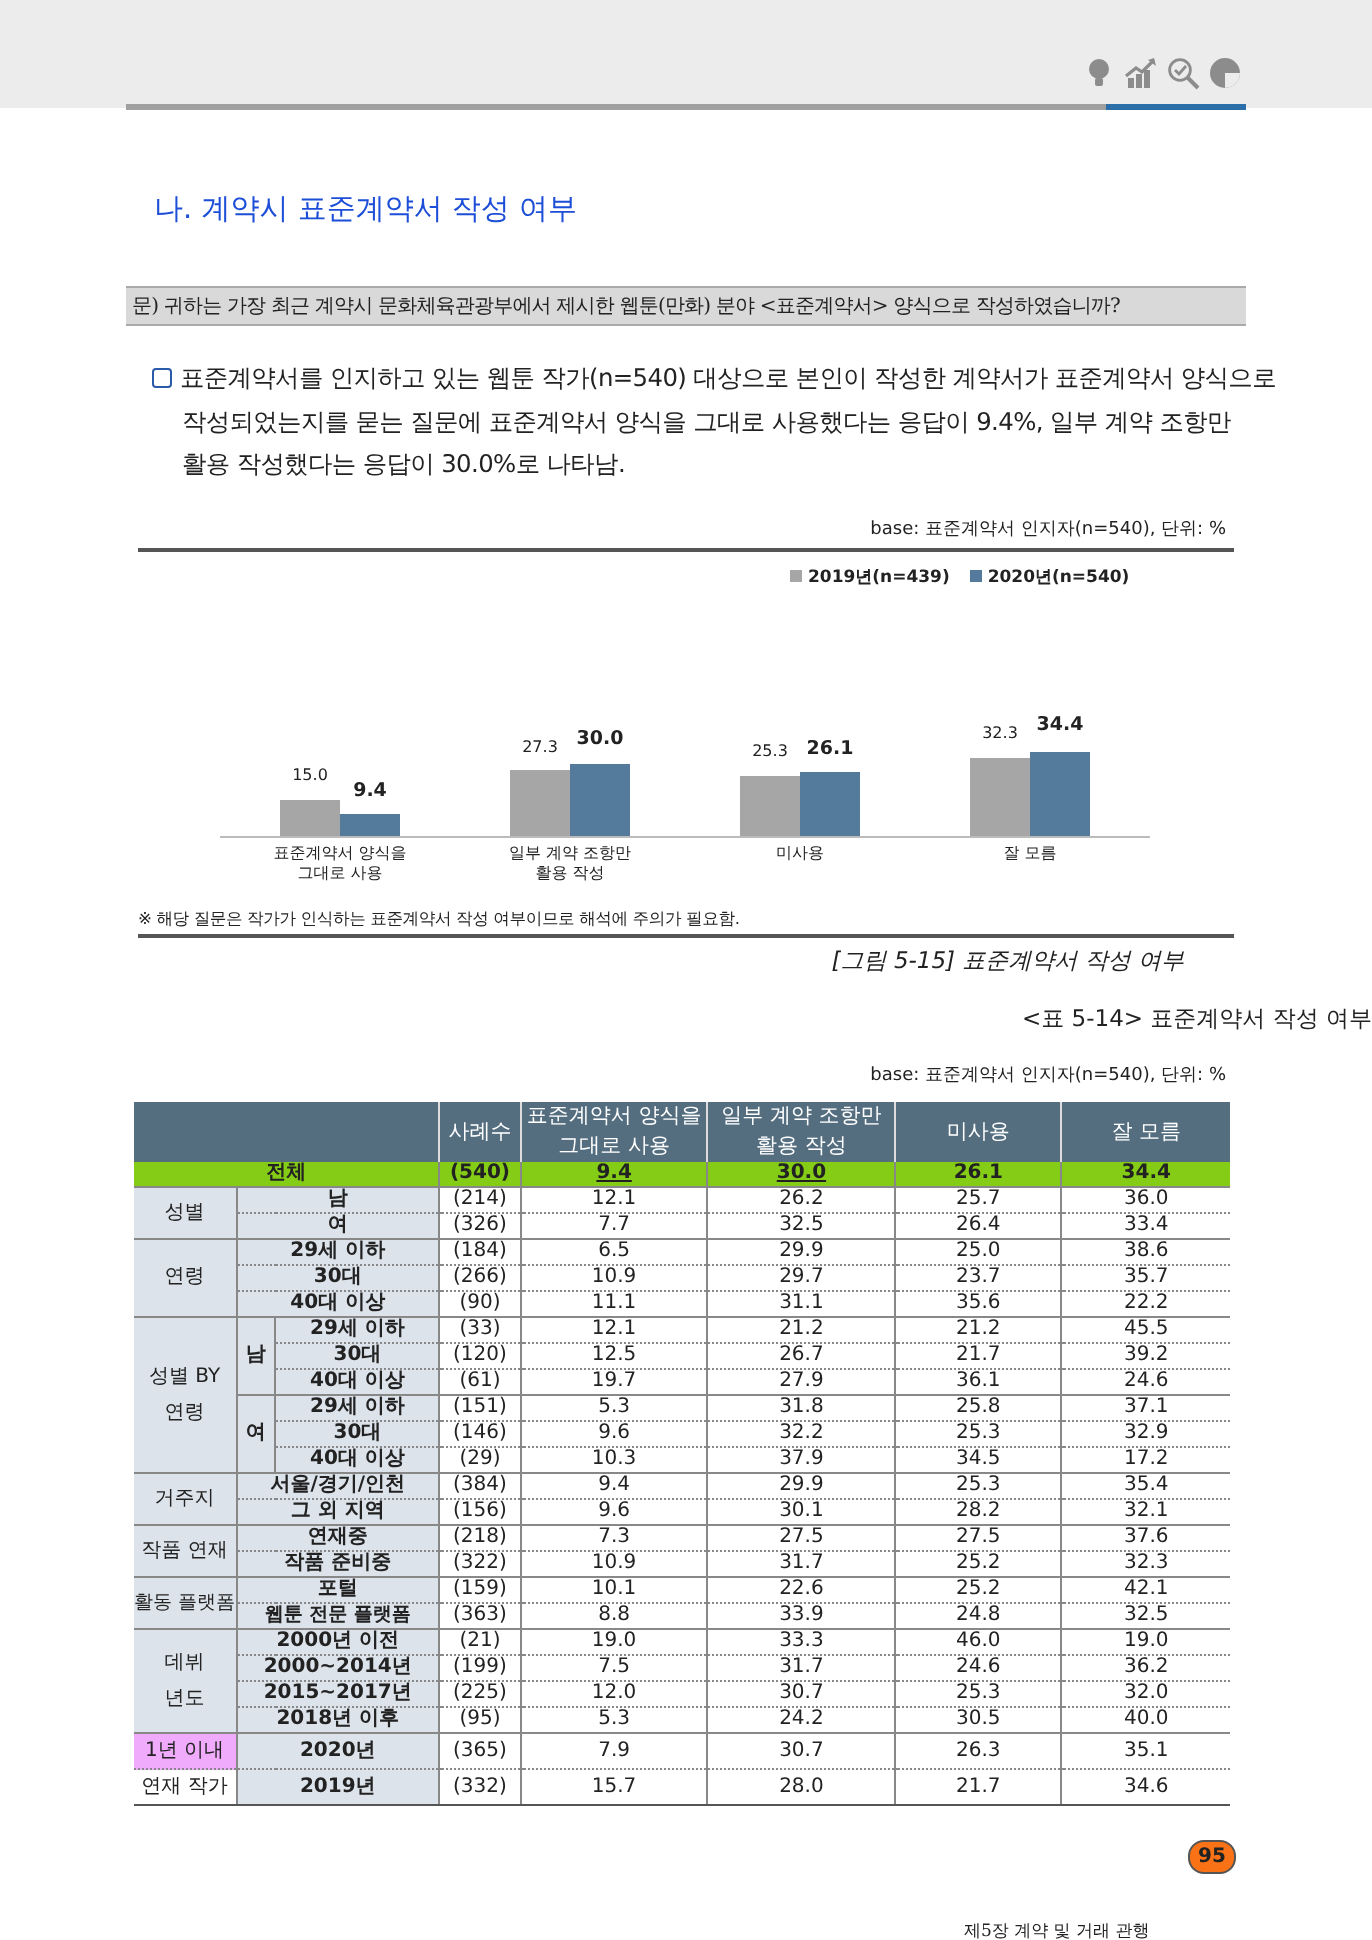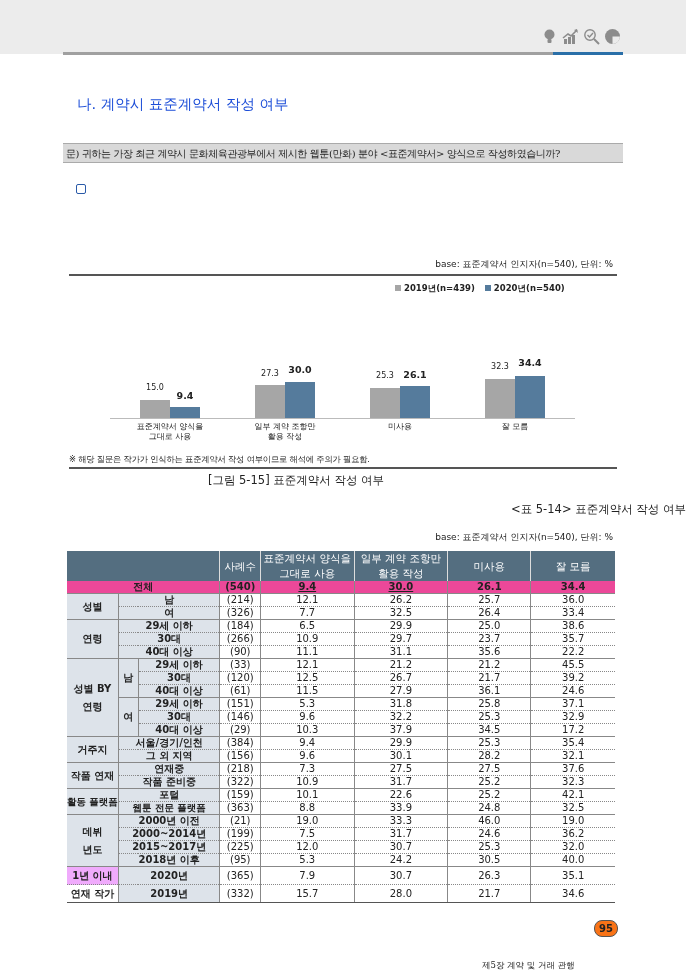--- a/index.html
+++ b/index.html
@@ -28,30 +28,30 @@
 
   .chart { position: absolute; left: 110px; top: 290px; width: 470px; height: 160px; }
   .chart .axis { position: absolute; left: 0; top: 128px; width: 465px; height: 1px; background: #bbb; }
   .bar { position: absolute; bottom: 32px; width: 30px; }
   .bar-label { position: absolute; font-size: 8px; text-align: center; width: 40px; }
   .bar-label.bold { font-weight: bold; font-size: 9.5px; }
   .cat-label { position: absolute; top: 132px; font-size: 8px; text-align: center; width: 110px; line-height: 10px; }
 
   .note { position: absolute; left: 69px; top: 454px; font-size: 8.3px; letter-spacing: -0.2px; }
   .note-line { position: absolute; left: 69px; top: 467px; width: 548px; height: 2px; background: #555; }
-  .fig-caption { position: absolute; left: 0; width: 592px; top: 473px; text-align: center; font-size: 11.5px; }
+  .fig-caption { position: absolute; left: 0; width: 592px; top: 473px; text-align: right; font-size: 11.5px; font-style: italic; }
   .tbl-caption { position: absolute; left: 0; width: 686px; top: 502px; text-align: right; font-size: 11.5px; }
   .tbl-base { position: absolute; right: 73px; top: 531px; font-size: 9px; }
 
   table.data { position: absolute; left: 67px; top: 551px; width: 548px; border-collapse: collapse; font-size: 10px; padding-left: 30px; }
   table.data th { background: #546e80; color: #fff; font-weight: normal; font-size: 10.5px; border-right: 1px solid #ddd; text-align: center; line-height: 15px; padding: 0 2px; }
   table.data td { text-align: center; height: 12.2px; line-height: 12px; padding: 0; border-right: 1px solid #888; white-space: nowrap; }
-  table.data td.grp { background: #dde3ea; font-weight: bold; font-size: 10px; }
+  table.data td.grp { background: #dde3ea; font-weight: normal; font-size: 10px; }
   table.data td.sub { background: #dde3ea; font-weight: bold; font-size: 10px; }
-  table.data tr.total td { background: #ec4899; font-weight: bold; border-bottom: 1px solid #888; }
+  table.data tr.total td { background: #84cc16; font-weight: bold; border-bottom: 1px solid #888; }
   table.data tr.total td.u span { text-decoration: underline; }
   table.data tr.dot td { border-bottom: 1px dotted #888; }
   table.data tr.solid td { border-bottom: 1px solid #888; }
   table.data td.last, table.data th.last { border-right: none; }
   table.data tr.end td { border-bottom: 1px solid #555; }
 
   .footer-text { position: absolute; left: 482px; top: 960px; font-size: 8.5px; font-family: "DejaVu Serif", serif; }
   .page-num { position: absolute; left: 594px; top: 920px; width: 24px; height: 17px; border: 1px solid #555; border-radius: 8px; background: #f97316; font-size: 10px; font-weight: bold; text-align: center; line-height: 15px; }
 </style>
 </head>
@@ -89,21 +89,23 @@
   </span>
 </div>
 <div class="topline-grey"></div>
 <div class="topline-blue"></div>
 
 <div class="section-title">나. 계약시 표준계약서 작성 여부</div>
 
 <div class="question-box">문) 귀하는 가장 최근 계약시 문화체육관광부에서 제시한 웹툰(만화) 분야 &lt;표준계약서&gt; 양식으로 작성하였습니까?</div>
 
 <div class="summary">
-  <div class="line"><span class="box"></span></div>
+  <div class="line"><span class="box"></span><span>표준계약서를 인지하고 있는 웹툰 작가(n=540) 대상으로 본인이 작성한 계약서가 표준계약서 양식으로</span></div>
+  <div class="line indent">작성되었는지를 묻는 질문에 표준계약서 양식을 그대로 사용했다는 응답이 9.4%, 일부 계약 조항만</div>
+  <div class="line indent">활용 작성했다는 응답이 30.0%로 나타남.</div>
 </div>
 
 <div class="chart-base">base: 표준계약서 인지자(n=540), 단위: %</div>
 <div class="chart-topline"></div>
 
 <div class="legend">
   <div><span class="sw" style="background:#a6a6a6"></span><span>2019년(n=439)</span></div>
   <div><span class="sw" style="background:#557b9c"></span><span>2020년(n=540)</span></div>
 </div>
 
@@ -248,21 +250,21 @@
       <td class="sub">30대</td>
       <td>(120)</td>
         <td>12.5</td>
         <td>26.7</td>
         <td>21.7</td>
         <td class="last">39.2</td>
     </tr>
     <tr class="solid">
       <td class="sub">40대 이상</td>
       <td>(61)</td>
-        <td>11.5</td>
+        <td>19.7</td>
         <td>27.9</td>
         <td>36.1</td>
         <td class="last">24.6</td>
     </tr>
     <tr class="dot">
       <td rowspan="3" class="sub" style="border-bottom:1px solid #888">여</td>
       <td class="sub">29세 이하</td>
       <td>(151)</td>
         <td>5.3</td>
         <td>31.8</td>

